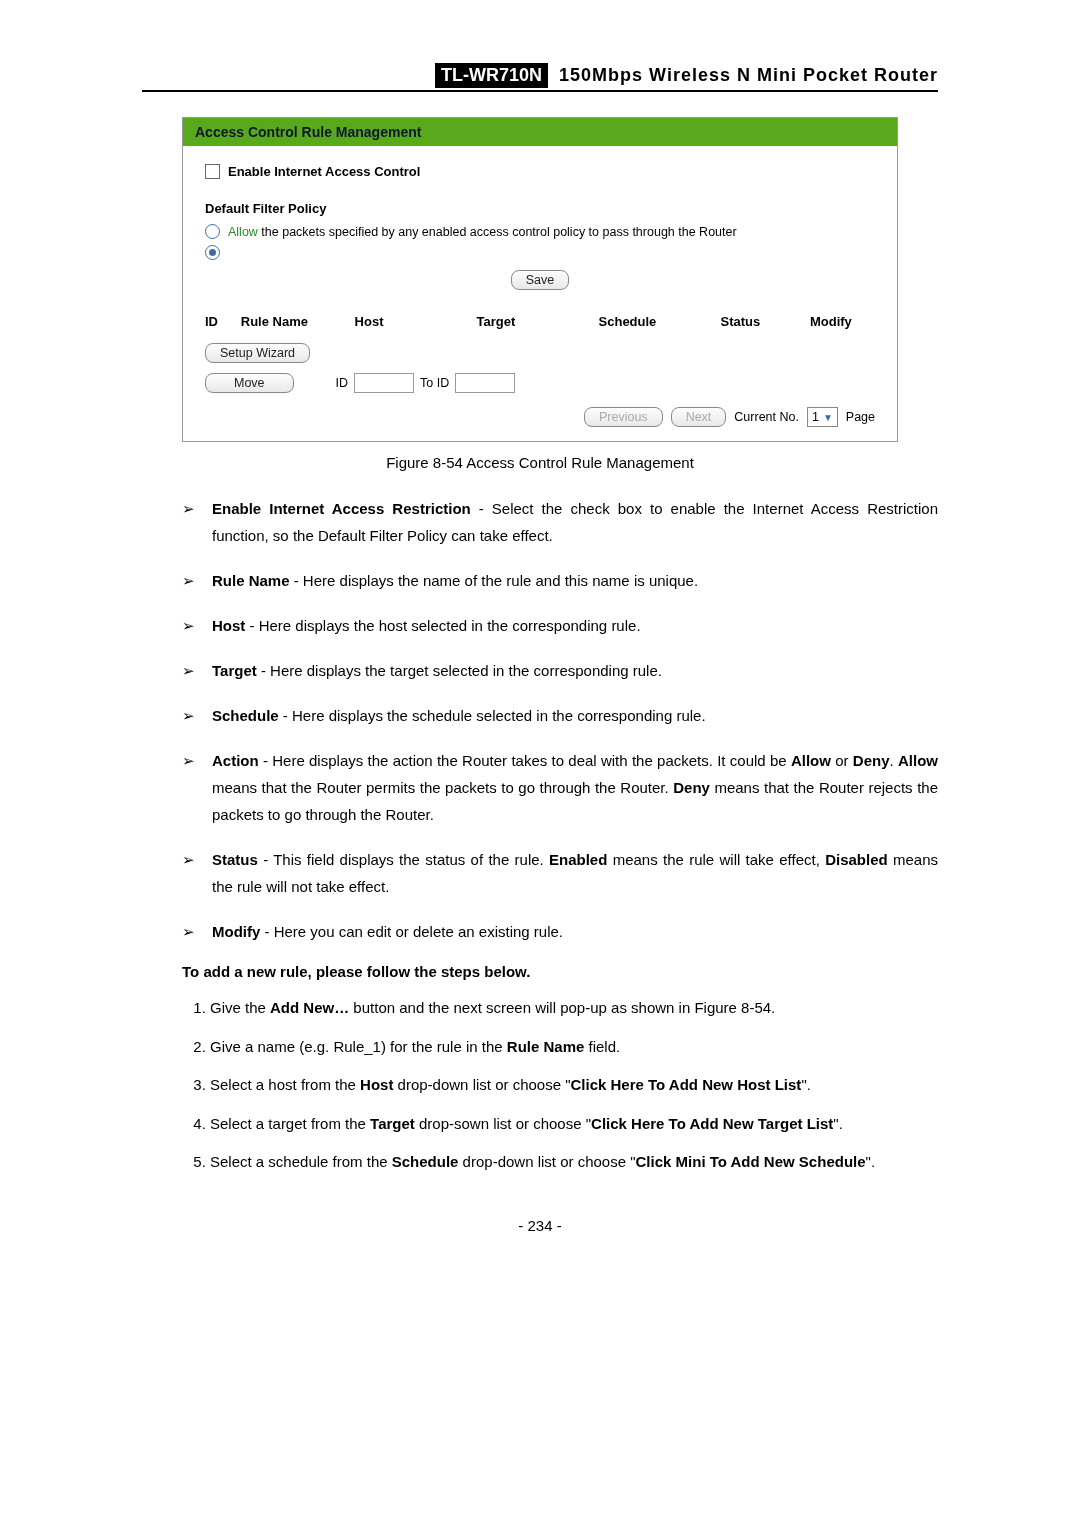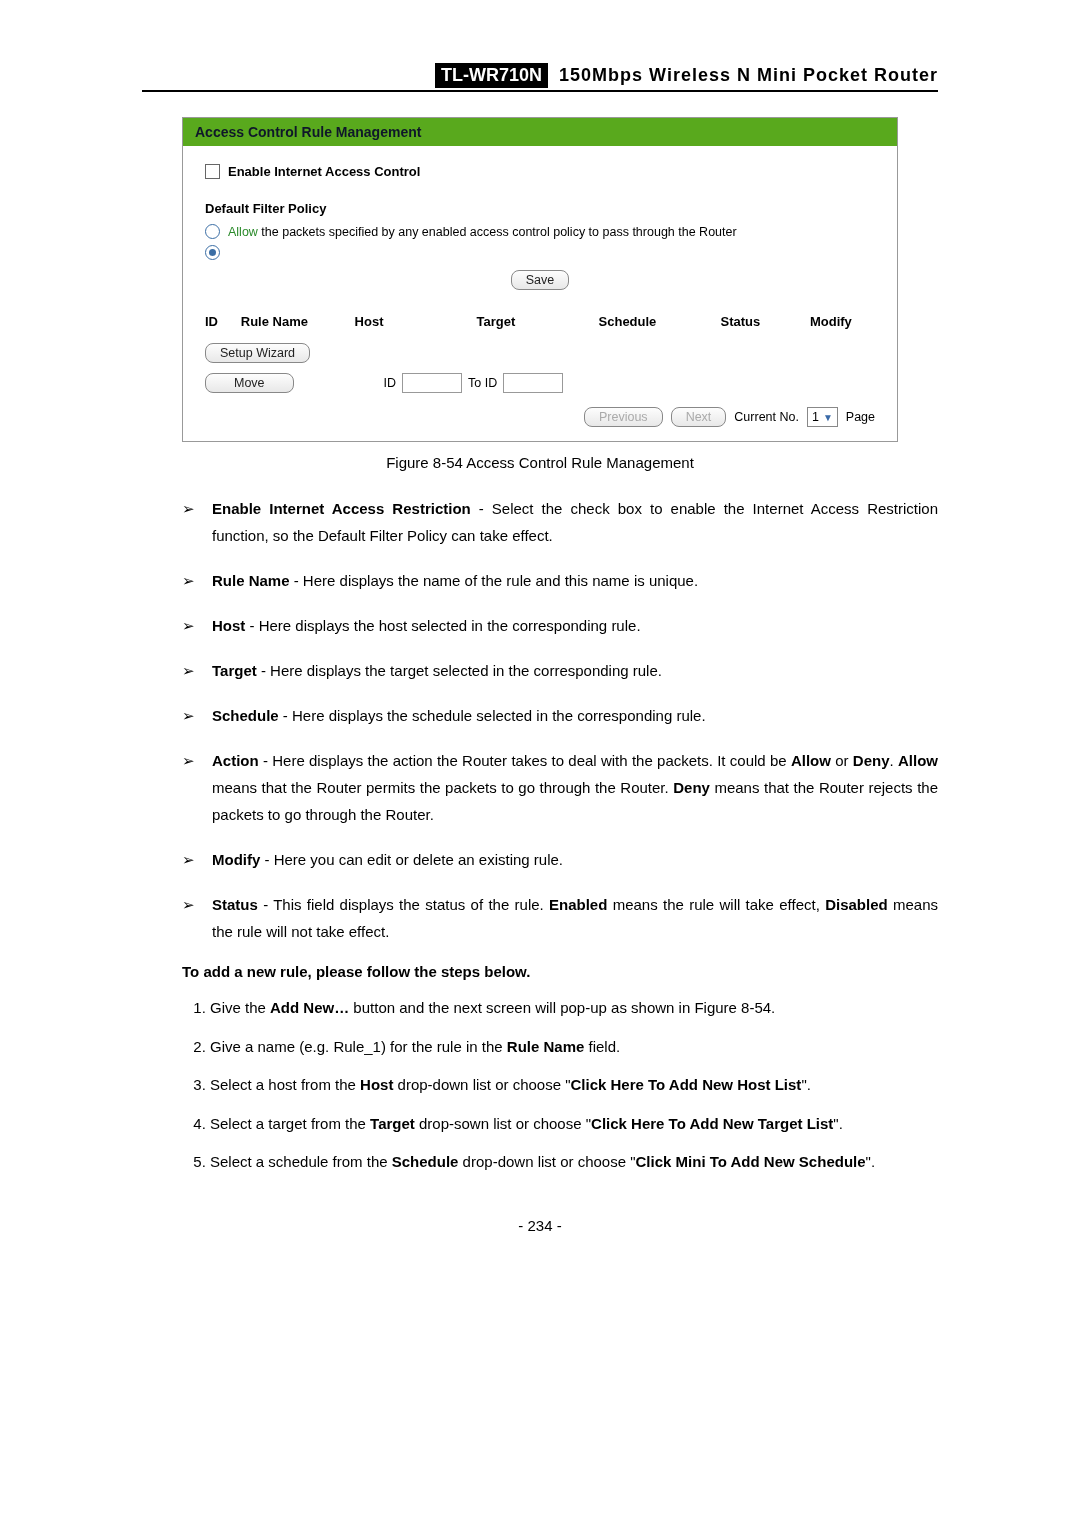--- a/index.html
+++ b/index.html
@@ -102,21 +102,21 @@
   .th-id { width: 44px; }
   .th-rule { width: 140px; }
   .th-host { width: 150px; }
   .th-target { width: 150px; }
   .th-sched { width: 150px; }
   .th-status { width: 110px; }
   .th-modify { width: 80px; }
   .row { margin: 8px 0; }
   .btn-row { margin: 14px 0; }
   .btn-row .btn { margin-right: 4px; }
-  .move-row { display: flex; align-items: center; gap: 90px; margin-top: 10px; }
+  .move-row { display: flex; align-items: center; gap: 42px; margin-top: 10px; }
   .move-row .grp { display: flex; align-items: center; gap: 6px; font-size: 12.5px; }
   .txtfield {
     border: 1px solid #999; height: 18px; width: 58px;
     display: inline-block; background: #fff;
   }
   .pager {
     display: flex; justify-content: flex-end; align-items: center;
     gap: 8px; font-size: 12.5px; margin-top: 14px;
   }
   .page-select {
@@ -237,24 +237,24 @@
 
   <ul class="bullets">
     <li><span class="bold">Enable Internet Access Restriction</span><span> - Select the check box to enable the Internet Access Restriction function, so the Default Filter Policy can take effect.</span></li>
     <li><span class="bold">Rule Name</span><span> - Here displays the name of the rule and this name is unique.</span></li>
     <li><span class="bold">Host</span><span> - Here displays the host selected in the corresponding rule.</span></li>
     <li><span class="bold">Target</span><span> - Here displays the target selected in the corresponding rule.</span></li>
     <li><span class="bold">Schedule</span><span> - Here displays the schedule selected in the corresponding rule.</span></li>
     <li>
       <span class="bold">Action</span><span> - Here displays the action the Router takes to deal with the packets. It could be </span><span class="bold">Allow</span><span> or </span><span class="bold">Deny</span><span>. </span><span class="bold">Allow</span><span> means that the Router permits the packets to go through the Router. </span><span class="bold">Deny</span><span> means that the Router rejects the packets to go through the Router.</span>
     </li>
-    <li><span class="bold">Modify</span><span> - Here you can edit or delete an existing rule.</span></li>
     <li>
       <span class="bold">Status</span><span> - This field displays the status of the rule. </span><span class="bold">Enabled</span><span> means the rule will take effect, </span><span class="bold">Disabled</span><span> means the rule will not take effect.</span>
     </li>
+    <li><span class="bold">Modify</span><span> - Here you can edit or delete an existing rule.</span></li>
   </ul>
 
   <div class="steps-title">To add a new rule, please follow the steps below.</div>
 
   <ol class="steps">
     <li><span>Give the </span><span class="bold">Add New…</span><span> button and the next screen will pop-up as shown in Figure 8-54.</span></li>
     <li><span>Give a name (e.g. Rule_1) for the rule in the </span><span class="bold">Rule Name</span><span> field.</span></li>
     <li><span>Select a host from the </span><span class="bold">Host</span><span> drop-down list or choose "</span><span class="bold">Click Here To Add New Host List</span><span>".</span></li>
     <li><span>Select a target from the </span><span class="bold">Target</span><span> drop-sown list or choose "</span><span class="bold">Click Here To Add New Target List</span><span>".</span></li>
     <li><span>Select a schedule from the </span><span class="bold">Schedule</span><span> drop-down list or choose "</span><span class="bold">Click Mini To Add New Schedule</span><span>".</span></li>

